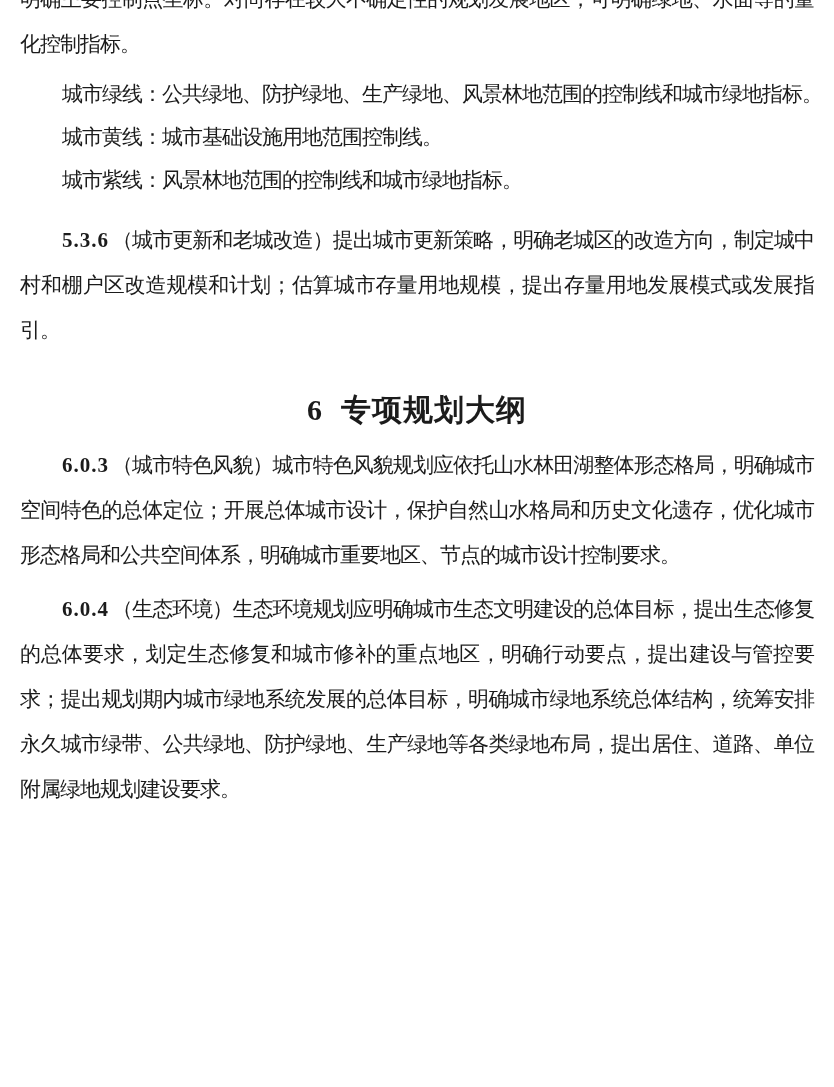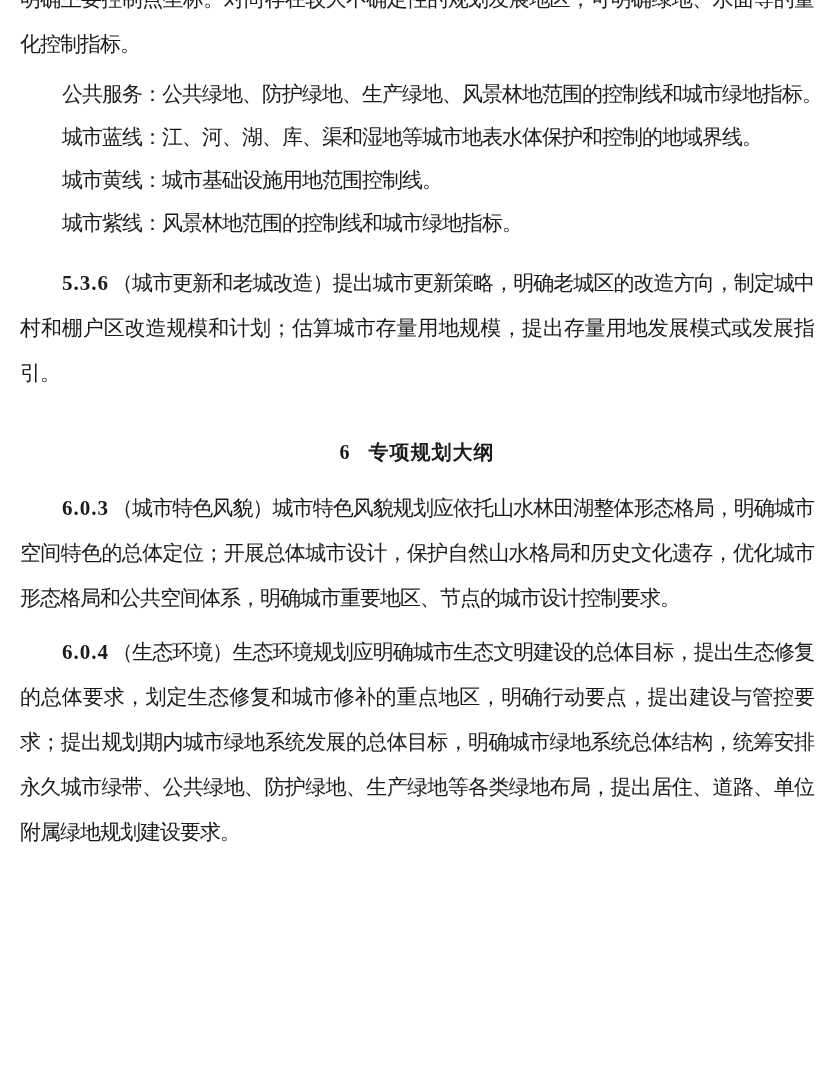--- a/index.html
+++ b/index.html
@@ -42,36 +42,35 @@
   .num {
     font-weight: bold;
     letter-spacing: 1px;
     margin-right: 3px;
   }
   .heading {
     margin: 34px 0 0 0;
     line-height: 45px;
     text-align: center;
     text-indent: 0;
-    font-size: 20px;
+    font-size: 30px;
     font-weight: bold;
     letter-spacing: 1px;
   }
   .heading .h-num { margin-right: 18px; font-weight: bold; }
 </style>
 </head>
 <body>
 
 <div class="page">
 
   <p class="para" id="p-intro">明确主要控制点坐标。对尚存在较大不确定性的规划发展地区，可明确绿地、水面等的量化控制指标。</p>
 
   <div id="sixian-block">
-    <p class="fourline">公共服务：公共绿地、防护绿地、生产绿地、风景林地范围的控制线和城市绿地指标。</p>
-    <p class="fourline">城市蓝线：江、河、湖、库、渠和湿地等城市地表水体保护和控制的地域界线。</p>
+    <p class="fourline">城市绿线：公共绿地、防护绿地、生产绿地、风景林地范围的控制线和城市绿地指标。</p>
     <p class="fourline">城市黄线：城市基础设施用地范围控制线。</p>
     <p class="fourline">城市紫线：风景林地范围的控制线和城市绿地指标。</p>
   </div>
 
   <p class="para indent" id="p536">
     <span class="num">5.3.6</span><span>（城市更新和老城改造）提出城市更新策略，明确老城区的改造方向，制定城中村和棚户区改造规模和计划；估算城市存量用地规模，提出存量用地发展模式或发展指引。</span>
   </p>
 
   <h2 class="heading">
     <span class="h-num">6</span><span>专项规划大纲</span>

